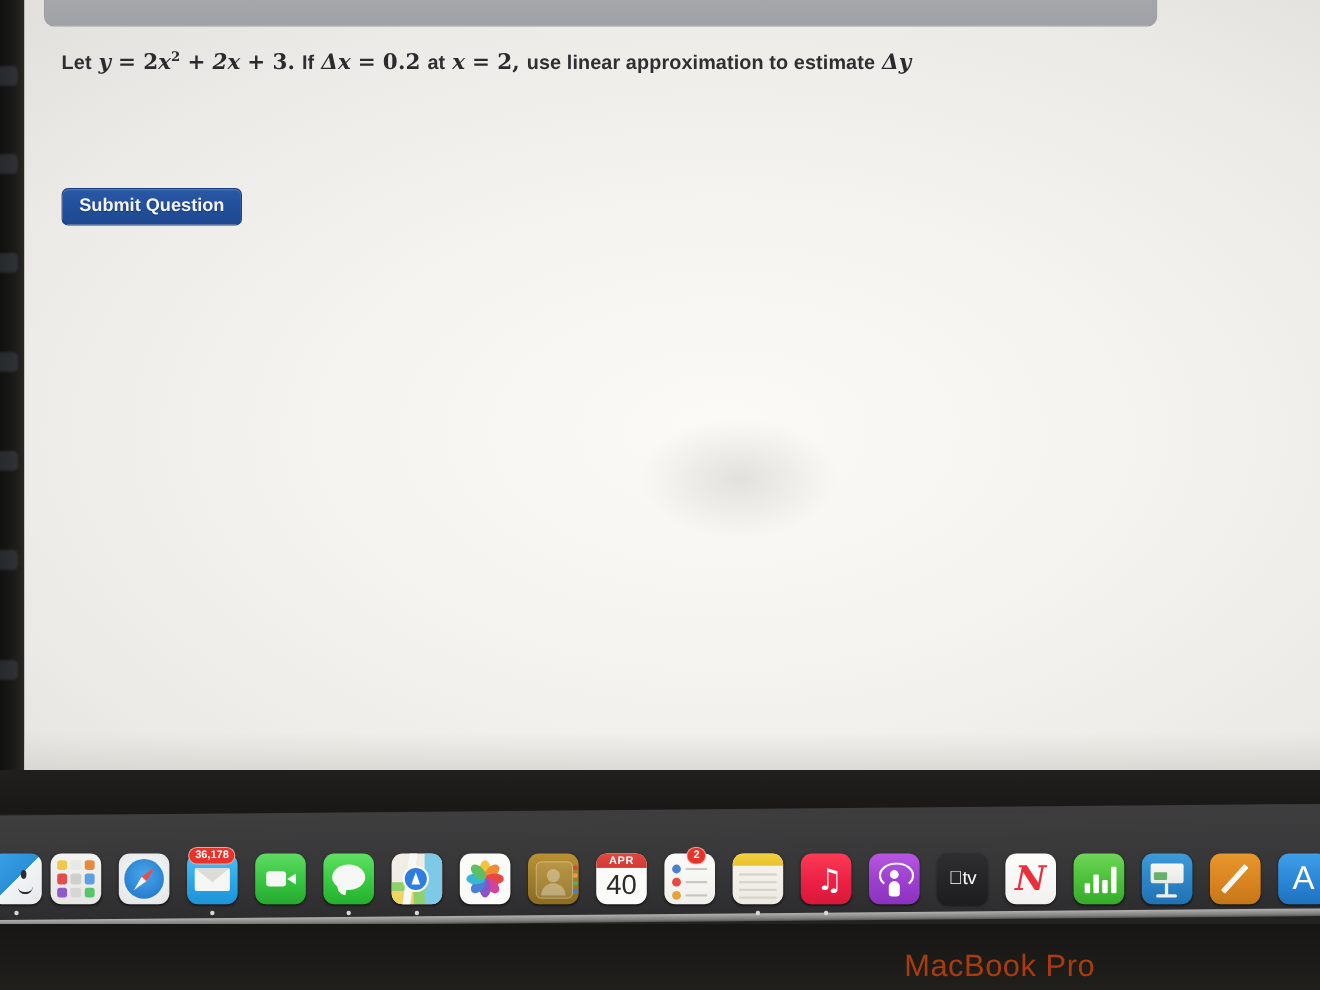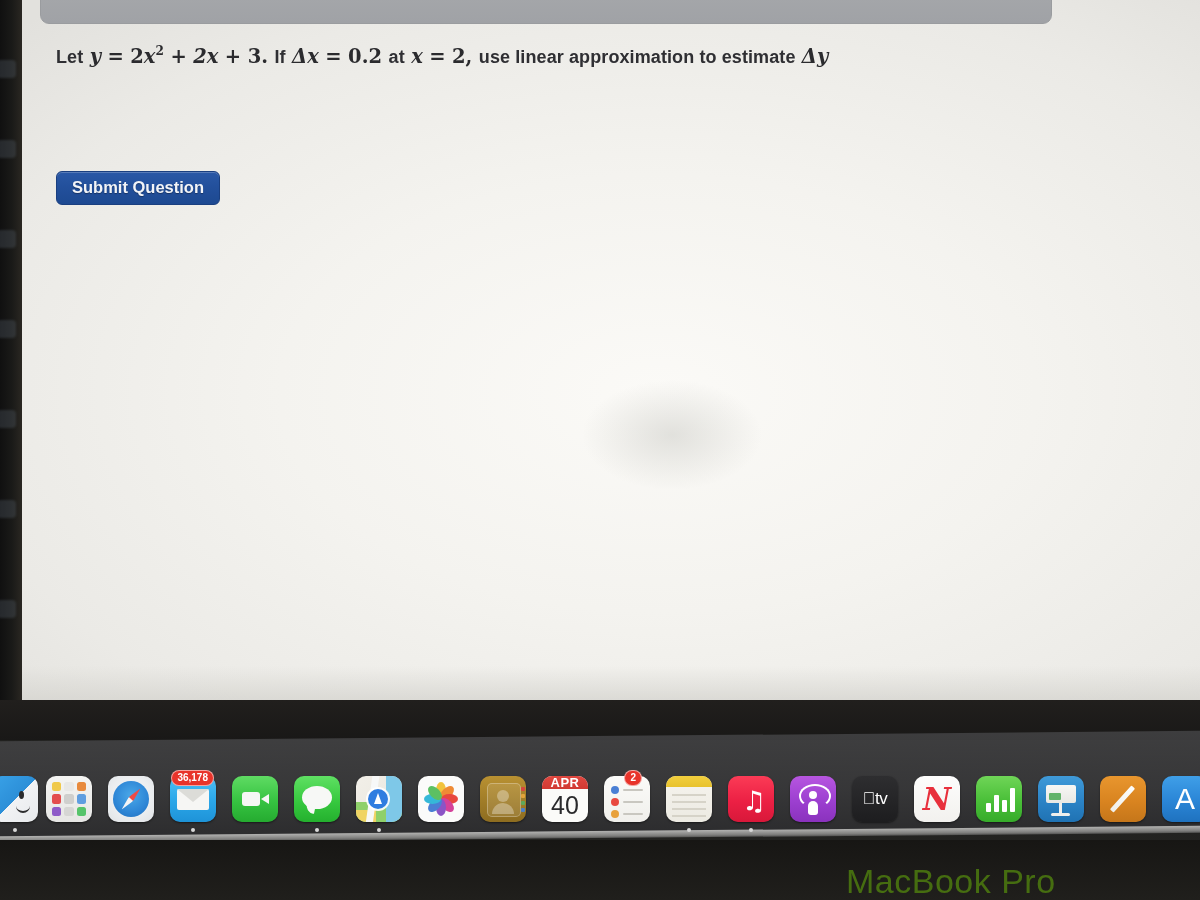--- a/index.html
+++ b/index.html
@@ -338,21 +338,21 @@
     position: absolute; left: 12px; top: 27px; width: 22px; height: 11px;
     border-radius: 11px 11px 0 0; background: rgba(255,255,255,0.32);
   }
   .ct-tabs { position: absolute; right: 1px; top: 11px; width: 4px; height: 24px; }
   .ct-tabs i { display:block; height: 4px; margin-bottom: 3px; border-radius: 1px; }
   .calendar { background: #fbfbf9; }
   .cal-top {
     position: absolute; left: 0; top: 0; width: 46px; height: 13px;
     background: linear-gradient(180deg, #e0473f 0%, #d13a33 100%);
     color: #fff; font-family: "Liberation Sans", sans-serif;
-    font-size: 13px; font-weight: 700; text-align: center; line-height: 13px;
+    font-size: 10px; font-weight: 700; text-align: center; line-height: 13px;
     letter-spacing: 0.5px;
   }
   .cal-day {
     position: absolute; left: 0; top: 13px; width: 46px; height: 33px;
     text-align: center; line-height: 33px;
     font-family: "Liberation Sans", sans-serif;
     font-size: 25px; color: #2a2a2c; font-weight: 300;
   }
   .reminders { background: linear-gradient(180deg, #fbfbf9 0%, #f0efeb 100%); }
   .rm-row { position: absolute; left: 7px; width: 32px; height: 8px; }
@@ -416,25 +416,25 @@
   .as-a {
     position: absolute; left: 0; top: 0; width: 46px; height: 46px;
     display: flex; align-items: center; justify-content: center;
     color: #fff; font-family: "Liberation Sans", sans-serif;
     font-size: 30px; font-weight: 300;
   }
 
   
   .wordmark {
     position: absolute;
-    left: 846px; top: 862px;
+    left: 822px; top: 862px;
     font-family: "Liberation Sans", sans-serif;
-    font-size: 34px;
+    font-size: 28px;
     font-weight: 400;
-    color: #4d7c0f;
+    color: #c2410c;
     letter-spacing: 0.5px;
     opacity: 0.85;
   }
 </style>
 </head>
 <body>
 
 <div id="screen">
 
   <div class="bezel"></div>

